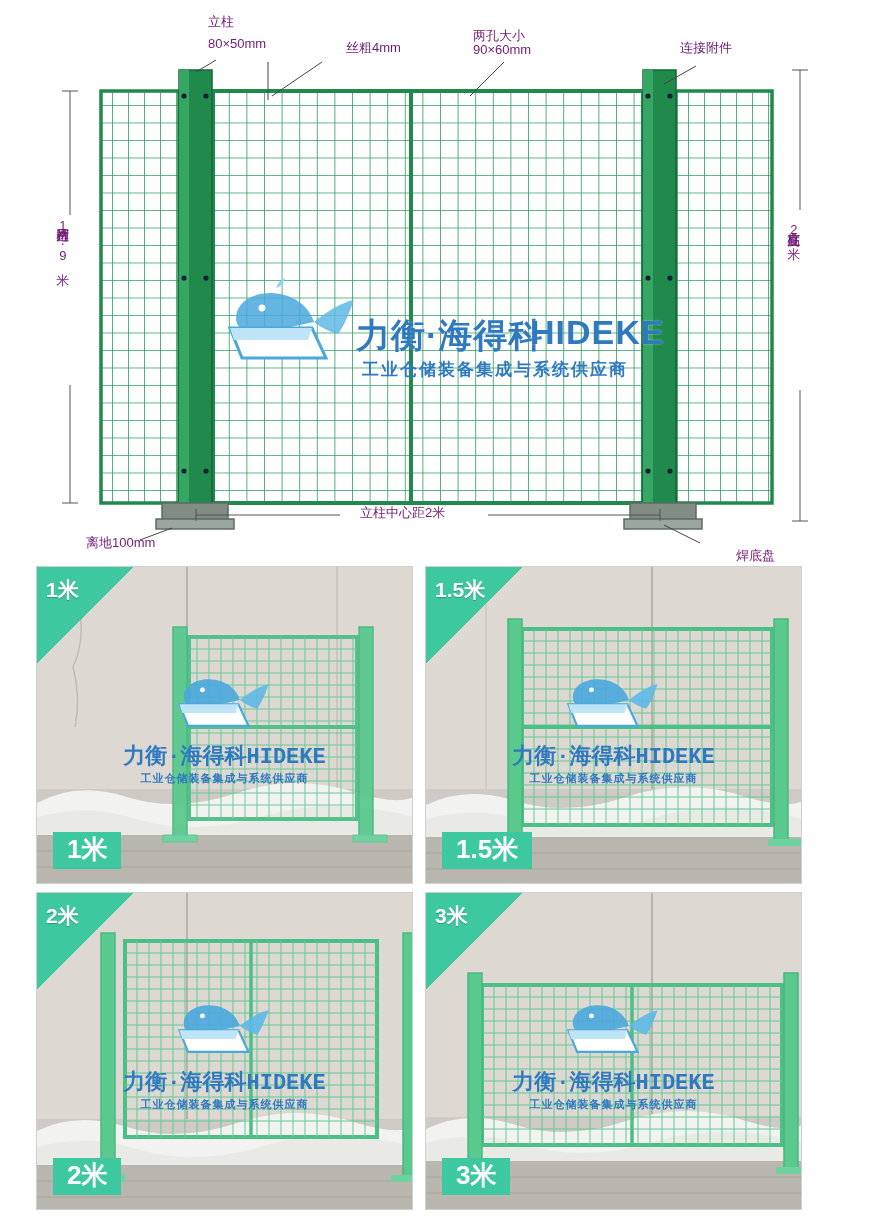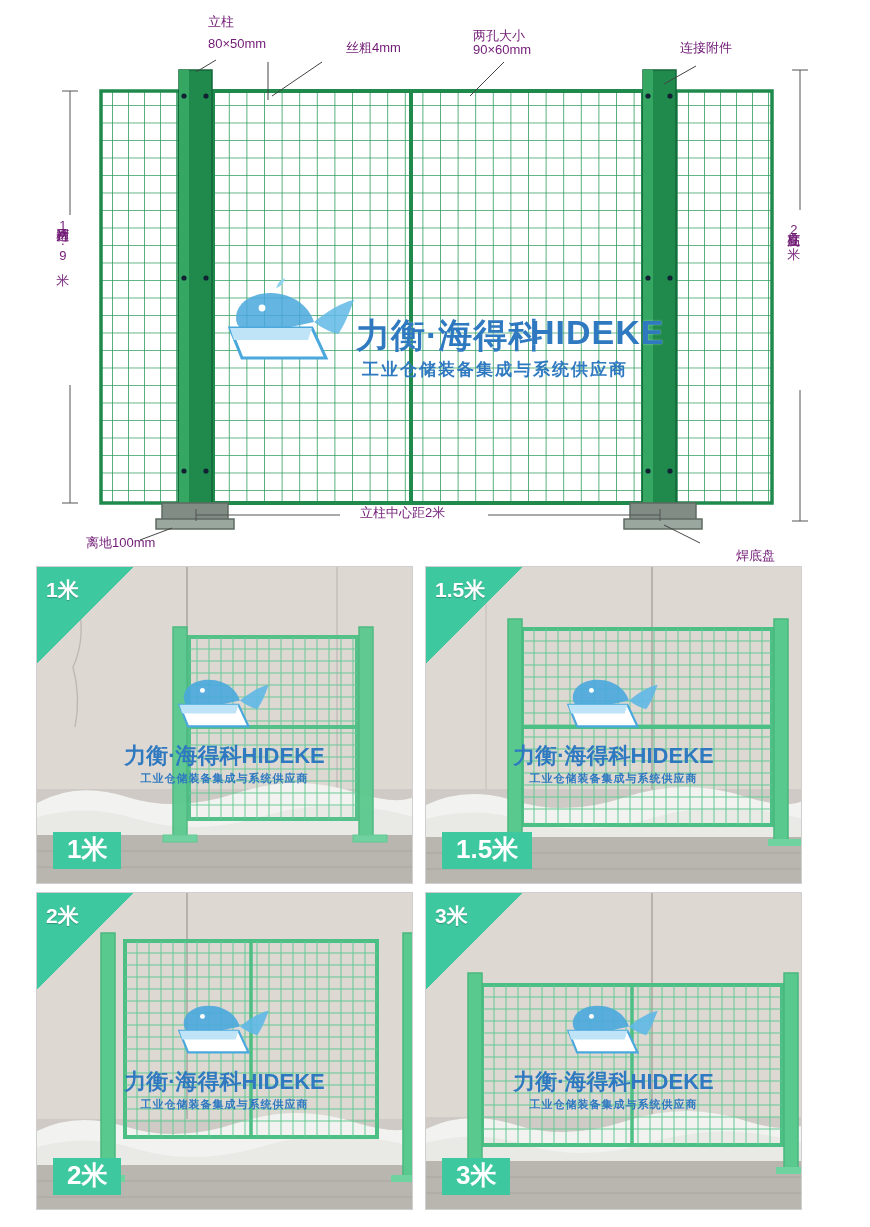--- a/index.html
+++ b/index.html
@@ -68,21 +68,21 @@
   .size-badge{
     position:absolute;left:16px;bottom:14px;
     background:#3ec8a0;color:#fff;
     font-size:26px;font-weight:bold;
     padding:3px 14px 5px 14px;
     z-index:6;
     line-height:1.1;
   }
   .pw{ 
     position:absolute;left:50%;top:50%;transform:translate(-50%,-50%);
-    z-index:4;pointer-events:none;text-align:center;
+    z-index:4;pointer-events:none;text-align:center;font-family:Liberation Mono, monospace;
   }
   .pw .t1{font-size:22px;font-weight:bold;color:#2f79c0;white-space:nowrap;}
   .pw .t2{font-size:11px;font-weight:bold;color:#2f79c0;letter-spacing:1px;white-space:nowrap;}
 </style>
 </head>
 <body>
 
 <div class="diagram">
 
   <svg width="870" height="565">

